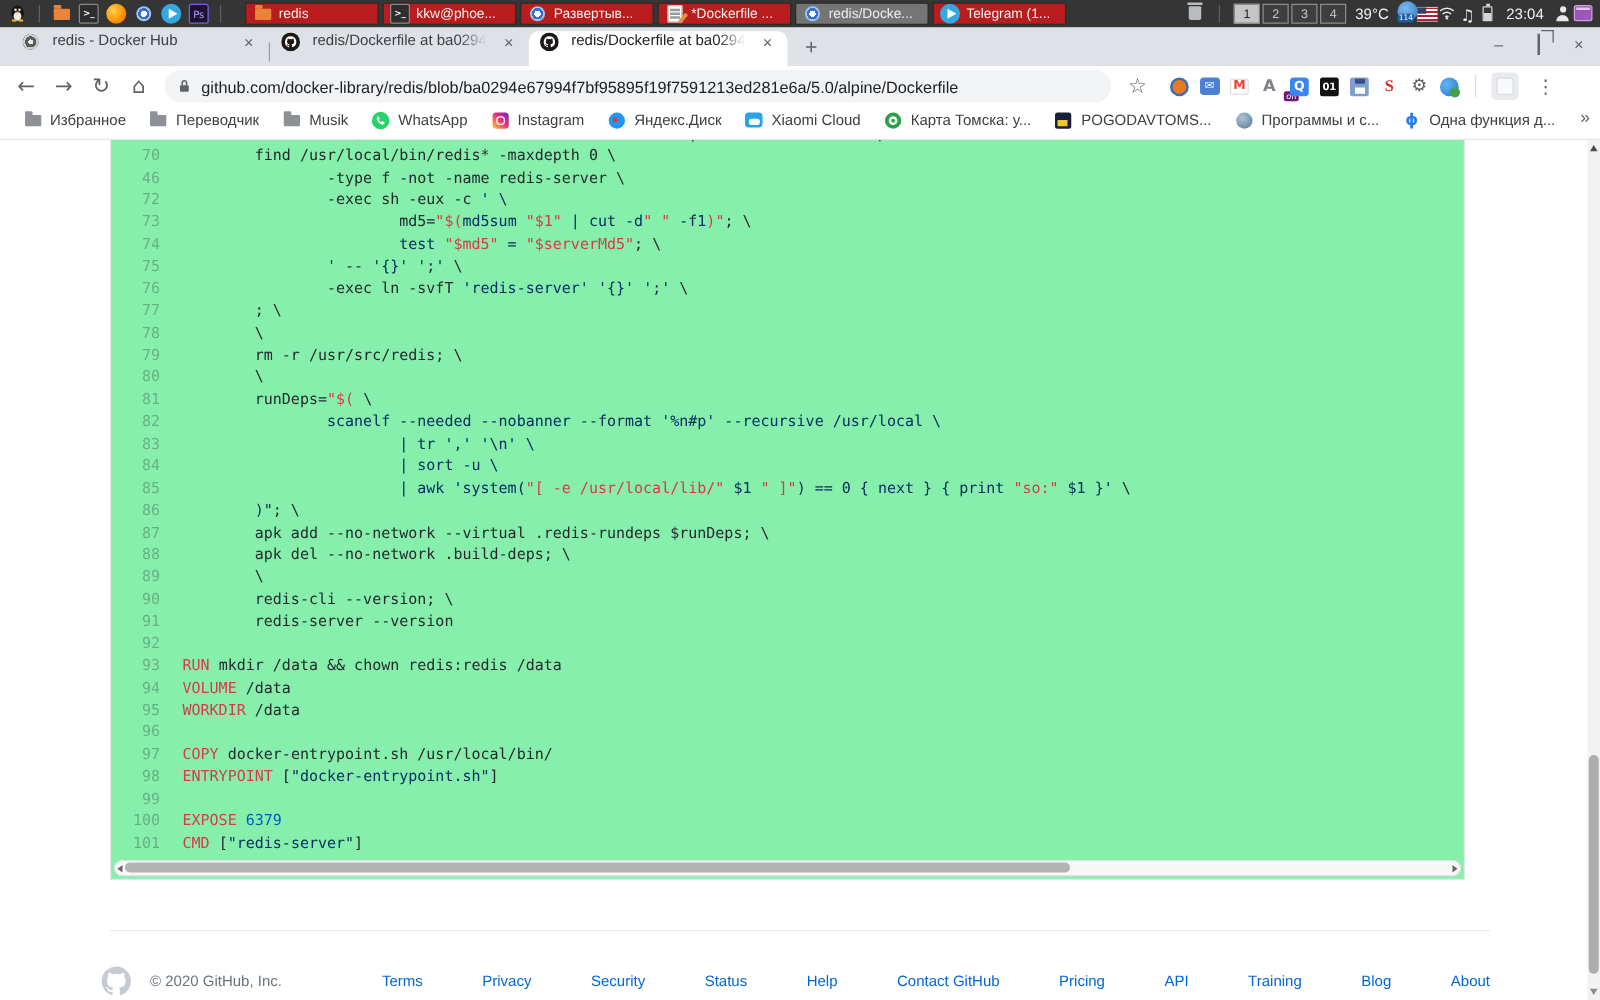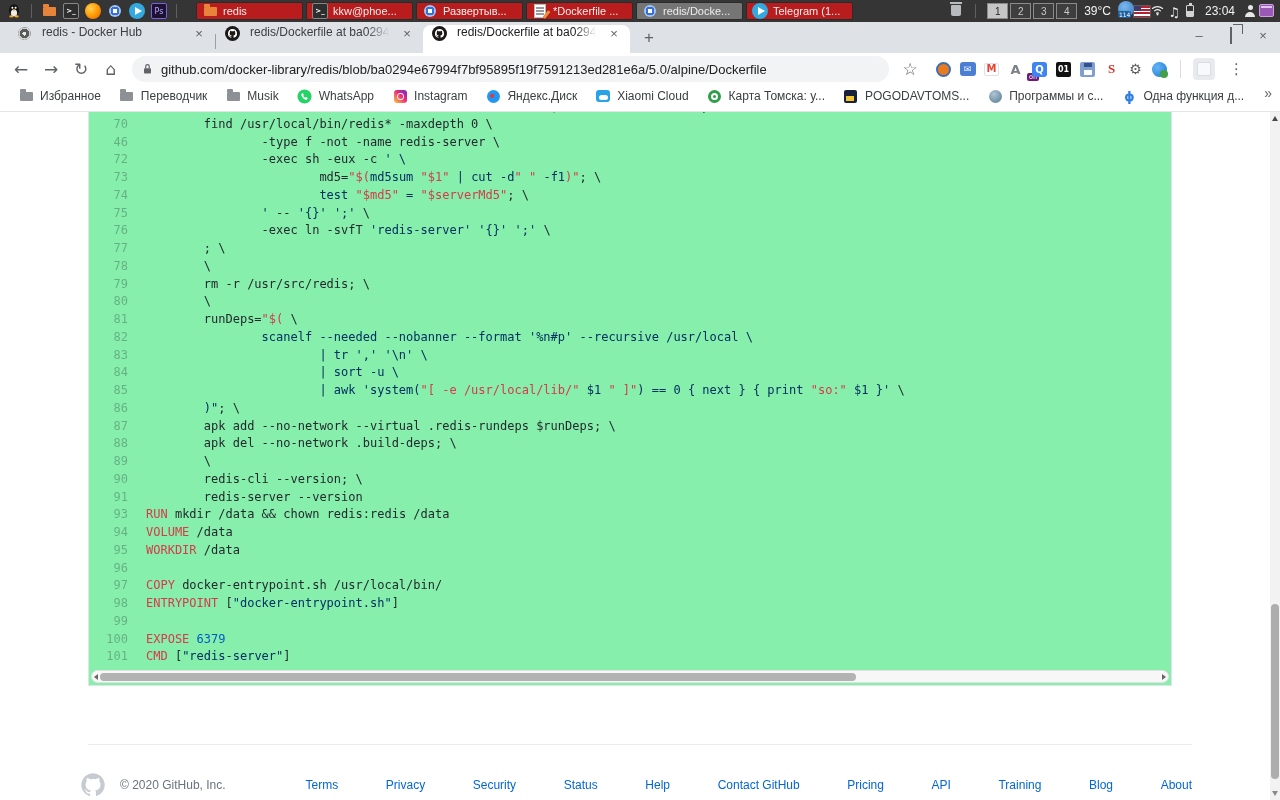--- a/index.html
+++ b/index.html
@@ -413,20 +413,21 @@
         <div class="crow"><span class="lnum">82</span><span class="ltxt"><span class="c-s">		scanelf --needed --nobanner --format '%n#p' --recursive /usr/local \</span></span></div>
         <div class="crow"><span class="lnum">83</span><span class="ltxt"><span class="c-s">			| tr ',' '\n' \</span></span></div>
         <div class="crow"><span class="lnum">84</span><span class="ltxt"><span class="c-s">			| sort -u \</span></span></div>
         <div class="crow"><span class="lnum">85</span><span class="ltxt"><span class="c-s">			| awk 'system(</span><span class="c-r">"[ -e /usr/local/lib/"</span><span class="c-s"> $1 </span><span class="c-r">" ]"</span><span class="c-s">) == 0 { next } { print </span><span class="c-r">"so:"</span><span class="c-s"> $1 }'</span><span class="c-p"> \</span></span></div>
         <div class="crow"><span class="lnum">86</span><span class="ltxt"><span class="c-s">	)"</span><span class="c-p">; \</span></span></div>
         <div class="crow"><span class="lnum">87</span><span class="ltxt"><span class="c-p">	apk add --no-network --virtual .redis-rundeps $runDeps; \</span></span></div>
         <div class="crow"><span class="lnum">88</span><span class="ltxt"><span class="c-p">	apk del --no-network .build-deps; \</span></span></div>
         <div class="crow"><span class="lnum">89</span><span class="ltxt"><span class="c-p">	\</span></span></div>
         <div class="crow"><span class="lnum">90</span><span class="ltxt"><span class="c-p">	redis-cli --version; \</span></span></div>
         <div class="crow"><span class="lnum">91</span><span class="ltxt"><span class="c-p">	redis-server --version</span></span></div>
+        <div class="crow"><span class="lnum">92</span><span class="ltxt"></span></div>
         <div class="crow"><span class="lnum">93</span><span class="ltxt"><span class="c-r">RUN</span><span class="c-p"> mkdir /data &amp;&amp; chown redis:redis /data</span></span></div>
         <div class="crow"><span class="lnum">94</span><span class="ltxt"><span class="c-r">VOLUME</span><span class="c-p"> /data</span></span></div>
         <div class="crow"><span class="lnum">95</span><span class="ltxt"><span class="c-r">WORKDIR</span><span class="c-p"> /data</span></span></div>
         <div class="crow"><span class="lnum">96</span><span class="ltxt"></span></div>
         <div class="crow"><span class="lnum">97</span><span class="ltxt"><span class="c-r">COPY</span><span class="c-p"> docker-entrypoint.sh /usr/local/bin/</span></span></div>
         <div class="crow"><span class="lnum">98</span><span class="ltxt"><span class="c-r">ENTRYPOINT</span><span class="c-p"> [</span><span class="c-s">"docker-entrypoint.sh"</span><span class="c-p">]</span></span></div>
         <div class="crow"><span class="lnum">99</span><span class="ltxt"></span></div>
         <div class="crow"><span class="lnum">100</span><span class="ltxt"><span class="c-r">EXPOSE</span><span class="c-p"> </span><span class="c-b">6379</span></span></div>
         <div class="crow"><span class="lnum">101</span><span class="ltxt"><span class="c-r">CMD</span><span class="c-p"> [</span><span class="c-s">"redis-server"</span><span class="c-p">]</span></span></div>
       </div>

